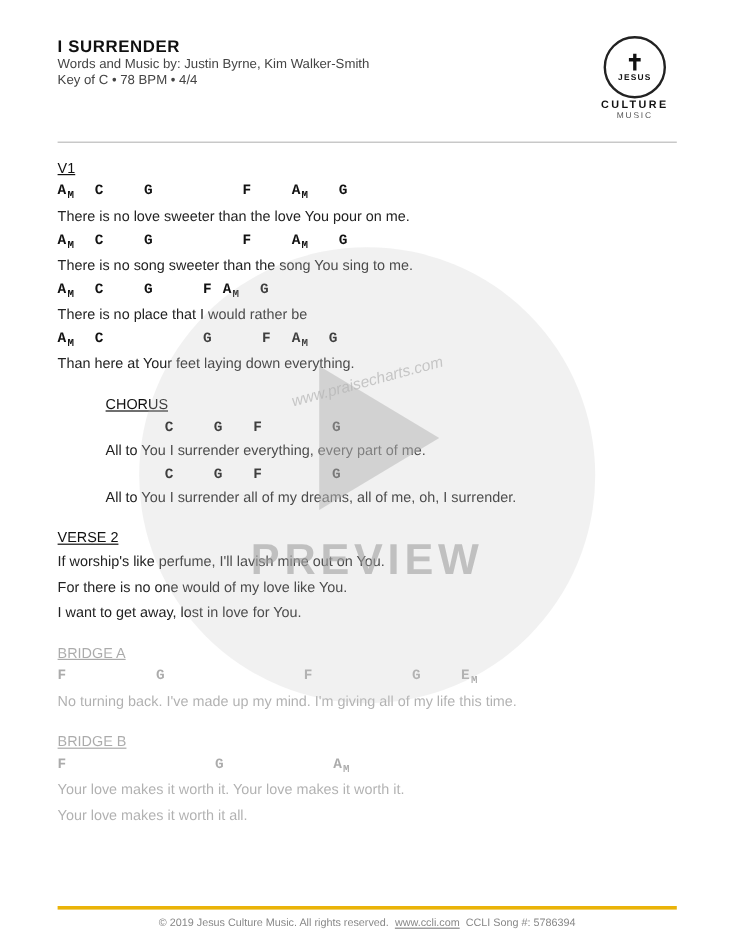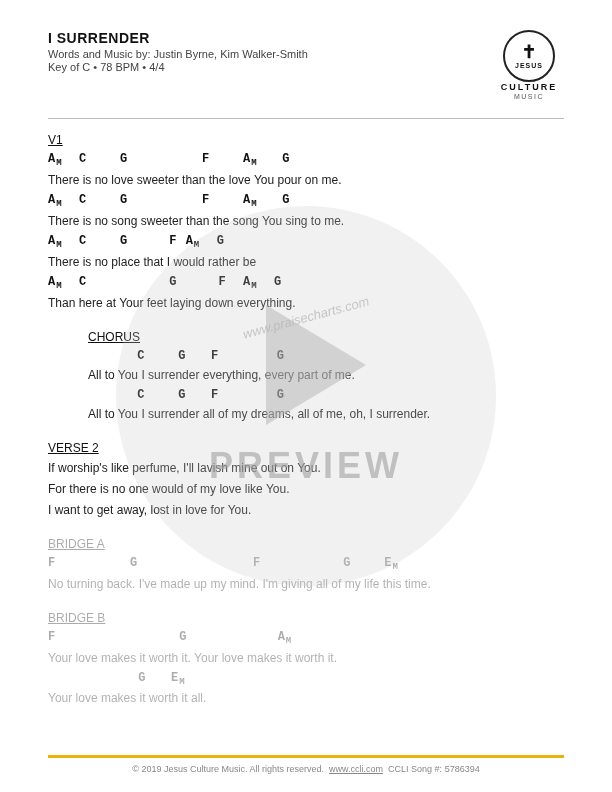--- a/index.html
+++ b/index.html
@@ -288,21 +288,20 @@
   <div class="section faded">
     <div class="section-label">BRIDGE A</div>
     <div class="chord-line">F&nbsp;&nbsp;&nbsp;&nbsp;&nbsp;&nbsp;&nbsp;&nbsp;&nbsp;G&nbsp;&nbsp;&nbsp;&nbsp;&nbsp;&nbsp;&nbsp;&nbsp;&nbsp;&nbsp;&nbsp;&nbsp;&nbsp;&nbsp;F&nbsp;&nbsp;&nbsp;&nbsp;&nbsp;&nbsp;&nbsp;&nbsp;&nbsp;&nbsp;G&nbsp;&nbsp;&nbsp;&nbsp;E<span class="subscript">M</span></div>
     <div class="lyric-line">No turning back. I've made up my mind. I'm giving all of my life this time.</div>
   </div>
 
   <div class="section faded">
     <div class="section-label">BRIDGE B</div>
     <div class="chord-line">F&nbsp;&nbsp;&nbsp;&nbsp;&nbsp;&nbsp;&nbsp;&nbsp;&nbsp;&nbsp;&nbsp;&nbsp;&nbsp;&nbsp;&nbsp;G&nbsp;&nbsp;&nbsp;&nbsp;&nbsp;&nbsp;&nbsp;&nbsp;&nbsp;&nbsp;&nbsp;A<span class="subscript">M</span></div>
     <div class="lyric-line">Your love makes it worth it. Your love makes it worth it.</div>
-    <div class="chord-line">&nbsp;&nbsp;&nbsp;&nbsp;&nbsp;&nbsp;&nbsp;&nbsp;&nbsp;&nbsp;&nbsp;G&nbsp;&nbsp;&nbsp;E<span class="subscript">M</span></div>
     <div class="lyric-line">Your love makes it worth it all.</div>
   </div>
 
   <div class="preview-overlay">
     <div class="preview-circle">
       <div class="preview-triangle"></div>
       <div class="preview-text">PREVIEW</div>
     </div>
   </div>
 

